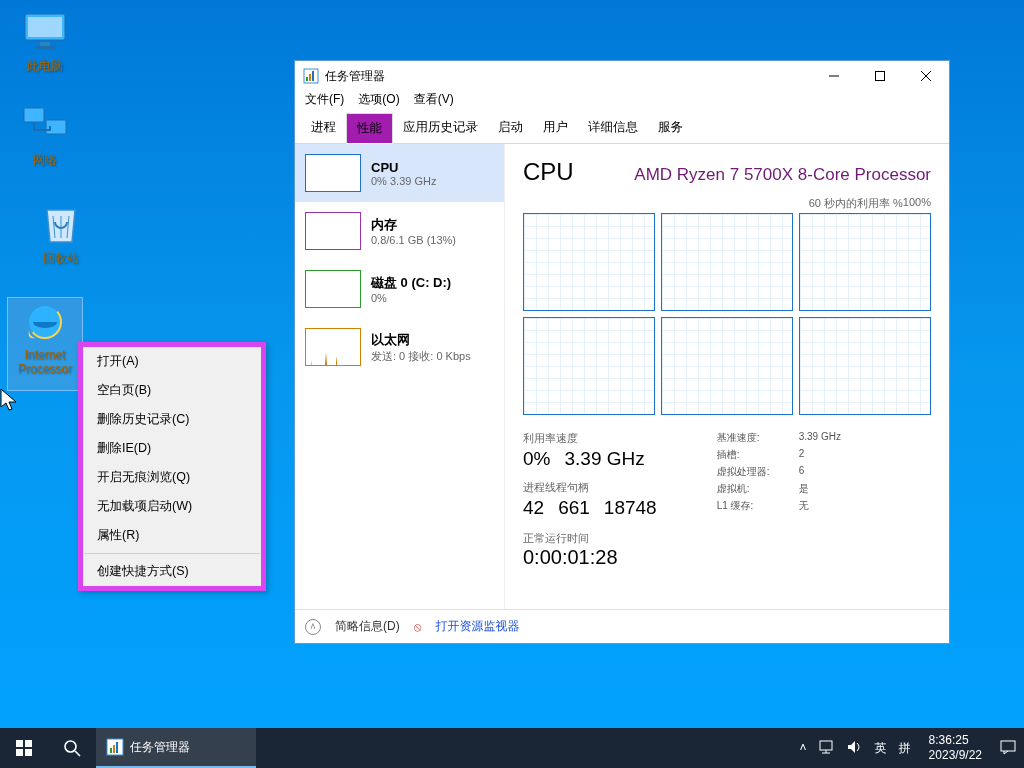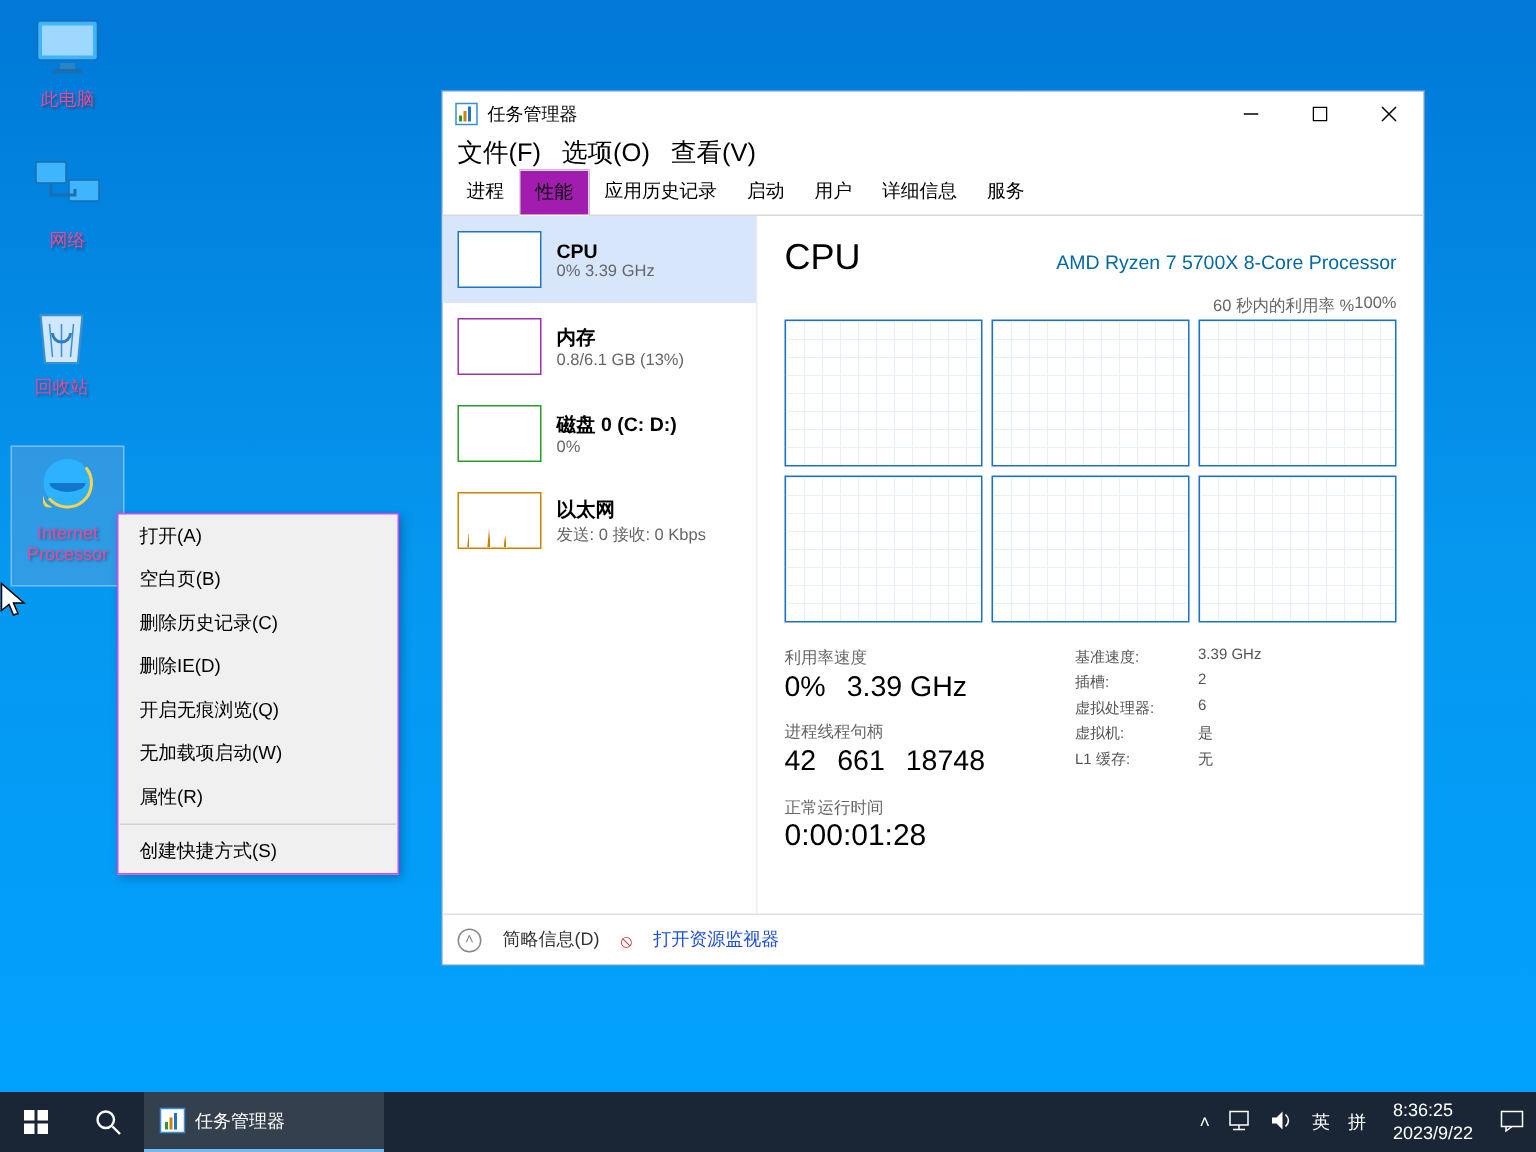--- a/index.html
+++ b/index.html
@@ -1,52 +1,52 @@
 <!DOCTYPE html>
 <html><head>
 <meta charset="utf-8">
 <style>
 *{margin:0;padding:0;box-sizing:border-box;font-family:"Microsoft YaHei","Segoe UI",sans-serif;user-select:none}
 body{width:1024px;height:768px;overflow:hidden;background:linear-gradient(180deg,#0078d7 0%,#0698f0 50%,#00a2ff 100%);position:relative}
 .desktop{position:absolute;inset:0}
 .icon{width:74px;text-align:center;position:absolute;cursor:pointer}
 .icon .glyph{width:48px;height:48px;margin:0 auto 2px;display:flex;align-items:center;justify-content:center}
-.icon .label{color:#ec4899;font-size:12px;text-shadow:1px 1px 2px rgba(0,0,0,.4)}
+.icon .label{color:#a16207;font-size:12px;text-shadow:1px 1px 2px rgba(0,0,0,.4)}
 .icon.sel{background:rgba(90,160,220,.5);outline:1px solid rgba(150,200,255,.8)}
 
-.ctxmenu{position:absolute;left:78px;top:342px;width:188px;background:#f0f0f0;border:1px solid #d946ef;box-shadow:2px 2px 6px rgba(0,0,0,.25);font-size:12.5px}
+.ctxmenu{position:absolute;left:78px;top:342px;width:188px;background:#f0f0f0;border:5px solid #d946ef;box-shadow:2px 2px 6px rgba(0,0,0,.25);font-size:12.5px}
 .ctxmenu .item{padding:6px 14px;cursor:default}
 .ctxmenu .sep{height:1px;background:#d0d0d0;margin:3px 1px}
 
 .tm{position:absolute;left:294px;top:60px;width:656px;height:584px;background:#fff;border:1px solid #5a9bd5;display:flex;flex-direction:column;font-size:12px;color:#000}
 .tm-titlebar{height:30px;display:flex;align-items:center;padding-left:8px}
 .tm-titlebar .t{margin-left:6px}
 .tm-titlebar .wb{margin-left:auto;display:flex}
 .wbtn{width:46px;height:30px;display:flex;align-items:center;justify-content:center}
-.tm-menubar{height:22px;display:flex;gap:14px;padding:0 10px;align-items:flex-end;font-size:17px}
+.tm-menubar{height:22px;display:flex;gap:14px;padding:0 10px;align-items:flex-start;font-size:12px}
 .tm-tabs{display:flex;border-bottom:1px solid #d9d9d9;padding:0 6px}
 .tm-tabs .tab{padding:6px 10px;font-size:12.5px;cursor:default}
 .tm-tabs .tab.active{background:#a21caf;border:1px solid #d9d9d9;border-bottom:1px solid #fff;margin-bottom:-1px}
 
 .tm-body{flex:1;display:flex}
 .sidepanel{width:210px;border-right:1px solid #eee;display:flex;flex-direction:column}
 .sp{display:flex;align-items:center;gap:10px;padding:10px 10px;cursor:default}
 .sp.active{background:#d8e6fb}
 .sp .thumb{width:56px;height:38px;border:1px solid #1b73c7;background:#fff;position:relative}
 .sp .t1{font-size:13px;font-weight:600}
 .sp .t2{font-size:11px;color:#666}
 .sp.mem .thumb{border-color:#9933aa}
 .sp.disk .thumb{border-color:#2a9a2a}
 .sp.net .thumb{border-color:#d08000}
 .sp.net .thumb::after{content:"";position:absolute;bottom:0;left:0;right:0;height:14px;background:linear-gradient(90deg,transparent 0%,transparent 10%,#d08000 10%,#d08000 12%,transparent 12%,transparent 35%,#d08000 35%,#d08000 38%,transparent 38%,transparent 55%,#d08000 55%,#d08000 58%,transparent 58%);clip-path:polygon(0 100%,10% 100%,12% 30%,14% 100%,35% 100%,37% 10%,39% 100%,55% 100%,57% 40%,59% 100%,100% 100%)}
 
 .main{flex:1;padding:14px 18px;display:flex;flex-direction:column}
 .main-head{display:flex;align-items:baseline;justify-content:space-between;margin-bottom:10px}
 .main-head .big{font-size:24px}
-.main-head .desc{font-size:13px;color:#0369a1}
+.main-head .desc{font-size:17px;color:#701a75}
 .graph-label{display:flex;justify-content:flex-end;font-size:11px;color:#666;margin-bottom:2px}
 .grid6{display:grid;grid-template-columns:repeat(3,1fr);gap:6px}
 .core{height:98px;border:1px solid #1b73c7;background-image:linear-gradient(#e6f0fa 1px,transparent 1px),linear-gradient(90deg,#e6f0fa 1px,transparent 1px);background-size:12px 12px}
 .stats{margin-top:16px;display:flex;gap:60px}
 .statcol .lbls{font-size:11px;color:#666;display:flex;margin-bottom:2px}
 .statcol .vals{font-size:19px;display:flex;gap:14px}
 .rt{font-size:10px;color:#555}
 .rt .row{display:flex;gap:12px;margin-bottom:3px}
 .rt .k{width:70px}
 .uptime{margin-top:12px}
@@ -88,21 +88,21 @@
     <div class="glyph">
       <svg width="46" height="40" viewBox="0 0 46 40">
           <rect x="2" y="2" width="20" height="14" rx="1" fill="#3fb5ff" stroke="#1a6fb0"></rect>
           <rect x="24" y="14" width="20" height="14" rx="1" fill="#3fb5ff" stroke="#1a6fb0"></rect>
           <path d="M12 16 v8 h16 v-4" stroke="#1a6fb0" stroke-width="2" fill="none"></path>
         </svg>
     </div>
     <div class="label">网络</div>
   </div>
 
-  <div class="icon" style="left:4px;top:200px">
+  <div class="icon" style="left:24px;top:200px">
     <div class="glyph">
       <svg width="36" height="44" viewBox="0 0 36 44">
           <path d="M4 8 h28 l-3 32 h-22 z" fill="#cfe8ff" stroke="#3a8fd0" stroke-width="1.5"></path>
           <path d="M10 14 l2 22 M18 14 v22 M26 14 l-2 22" stroke="#3a8fd0"></path>
           <path d="M12 20 a6 6 0 1 0 12 0" stroke="#2c7fbf" fill="none" stroke-width="2"></path>
         </svg>
     </div>
     <div class="label">回收站</div>
   </div>
 

